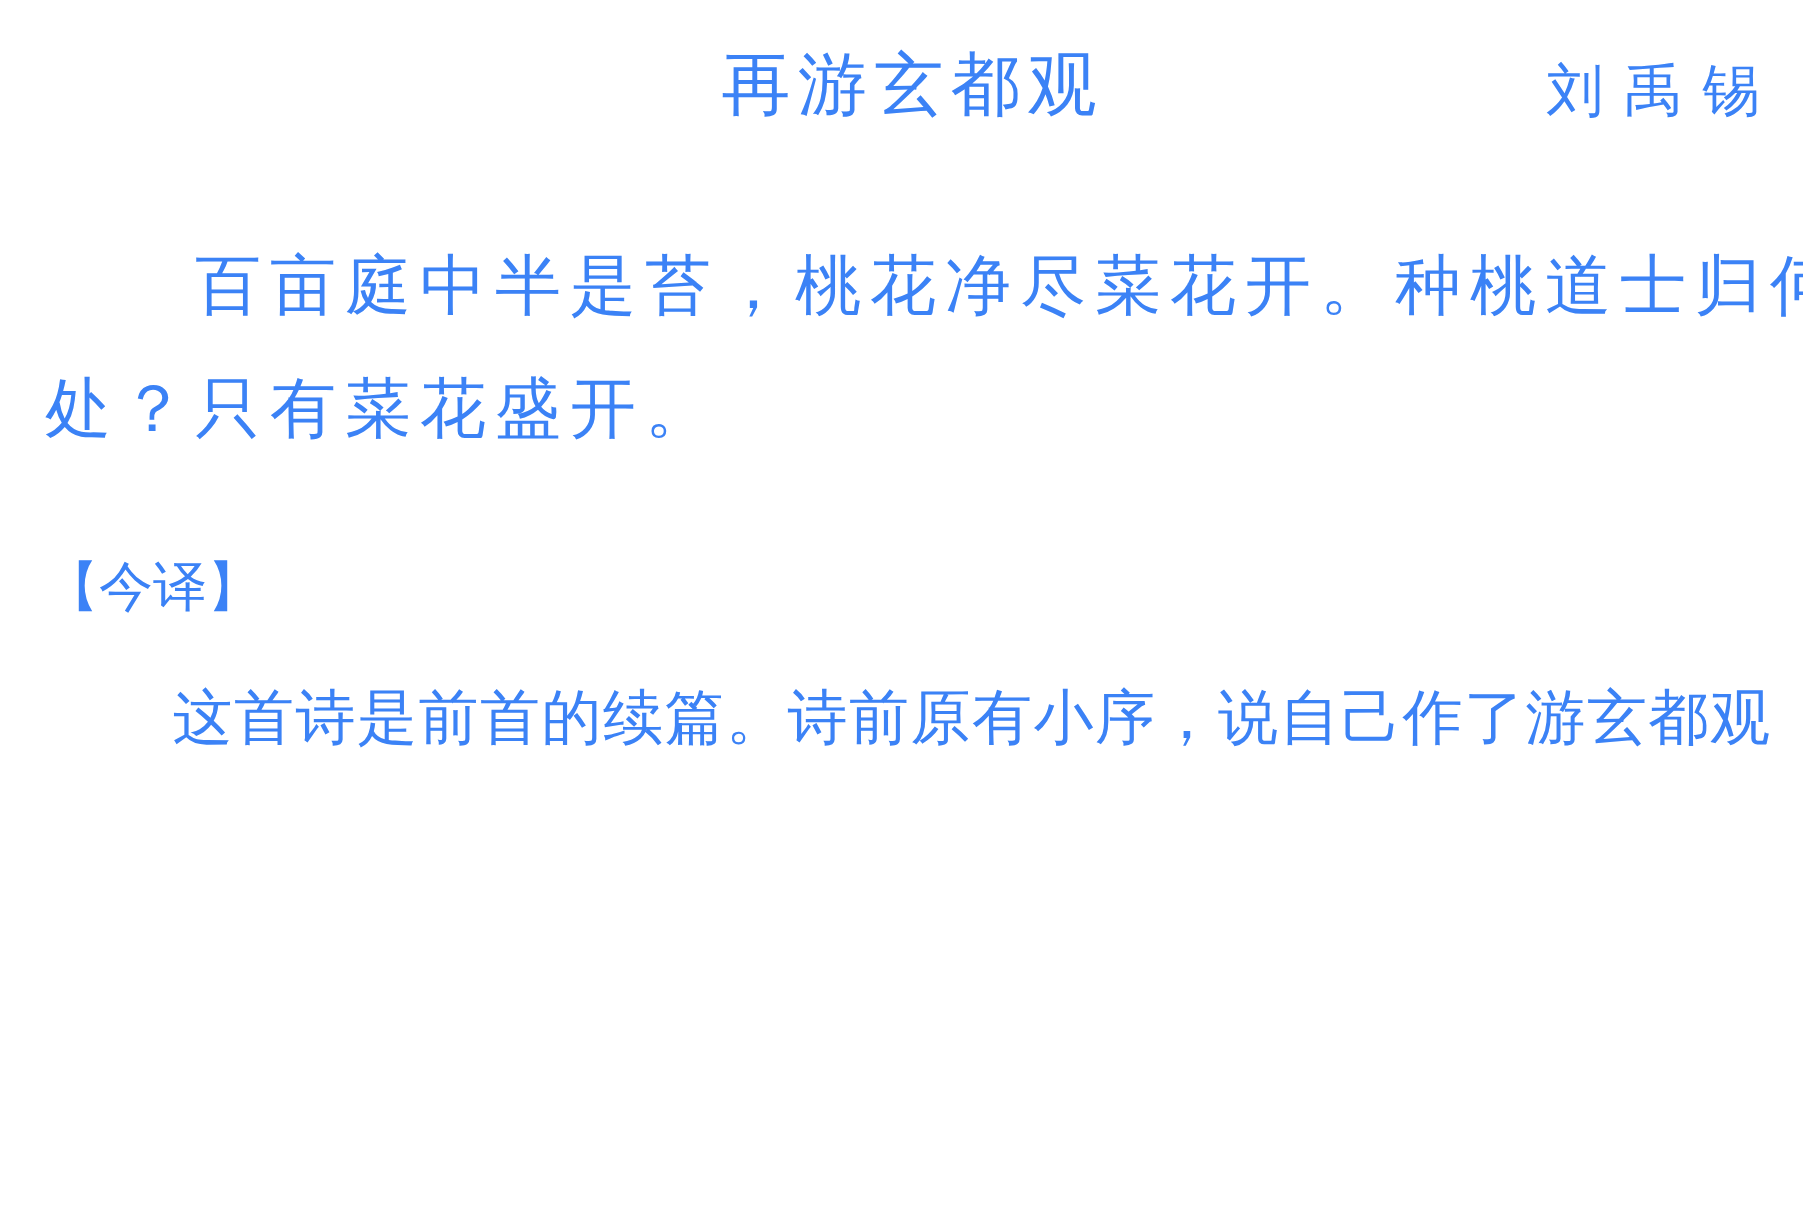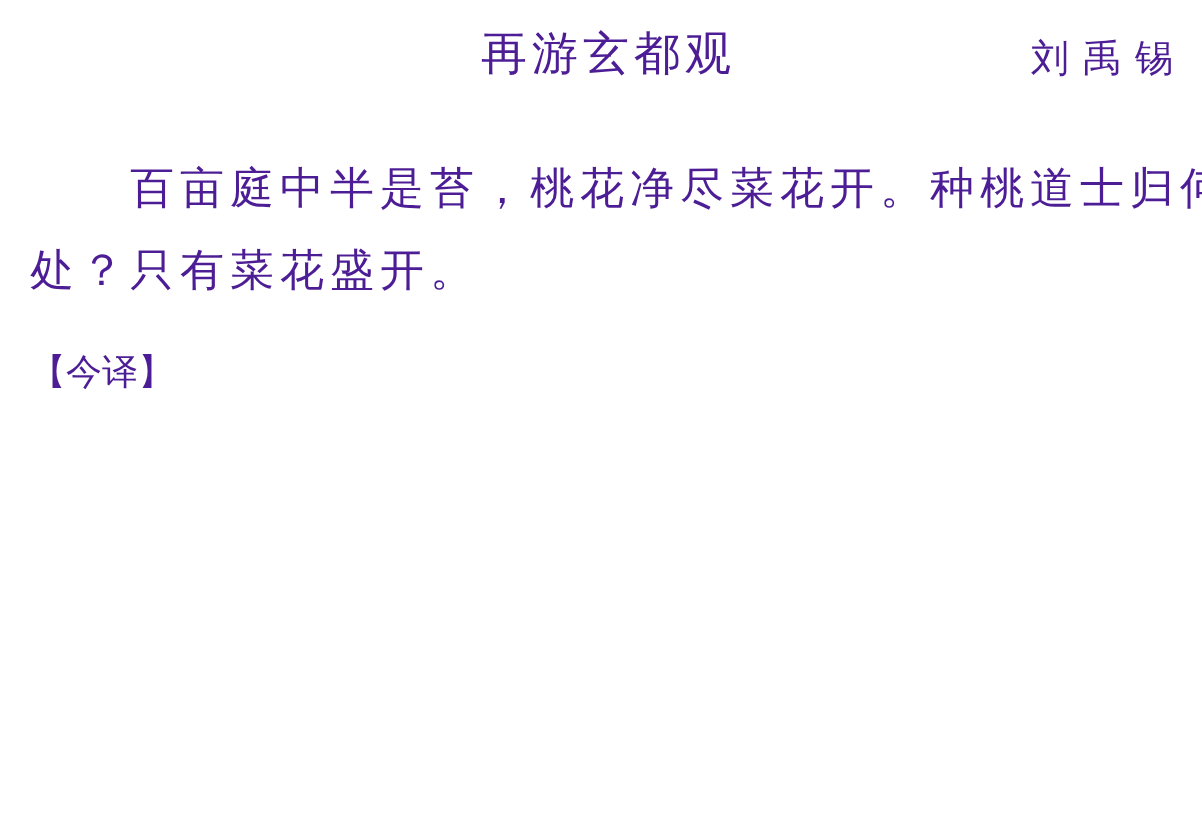--- a/index.html
+++ b/index.html
@@ -7,22 +7,22 @@
     padding: 0;
     background: #ffffff;
   }
   .page {
     position: relative;
     width: 1202px;
     height: 813px;
     box-sizing: border-box;
     padding: 0 15px 0 30px;
     background: #ffffff;
-    color: #4c1d95;
-    font-family: Liberation Mono, monospace;
+    color: #3b82f6;
+    font-family: Liberation Serif, serif;
     overflow: hidden;
   }
   .header {
     position: relative;
     padding-top: 28px;
     height: 58px;
   }
   .title {
     margin: 0;
     text-align: center;
@@ -54,21 +54,21 @@
     text-indent: 100px;
   }
   .section-heading {
     margin: 0;
     font-weight: normal;
     font-size: 36px;
     line-height: 46px;
     letter-spacing: 0;
   }
   .heading-translation {
-    margin-top: 38px;
+    margin-top: 54px;
   }
   .heading-commentary {
     margin-top: 52px;
   }
   .body-text {
     margin-top: 16px;
     font-size: 32px;
     line-height: 77px;
     letter-spacing: 1px;
   }
@@ -106,15 +106,18 @@
     <div class="poem-line">处？只有菜花盛开。</div>
   </section>
 
   <section>
     <h2 class="section-heading heading-translation">【今译】</h2>
     <div class="body-text">
     </div>
   </section>
 
   <section>
+    <div class="commentary-text">
+      <div class="commentary-line indent">这首诗是前首的续篇。诗前原有小序，说自己作了游玄都观</div>
+    </div>
   </section>
 
 </div>
 
 </body></html>

